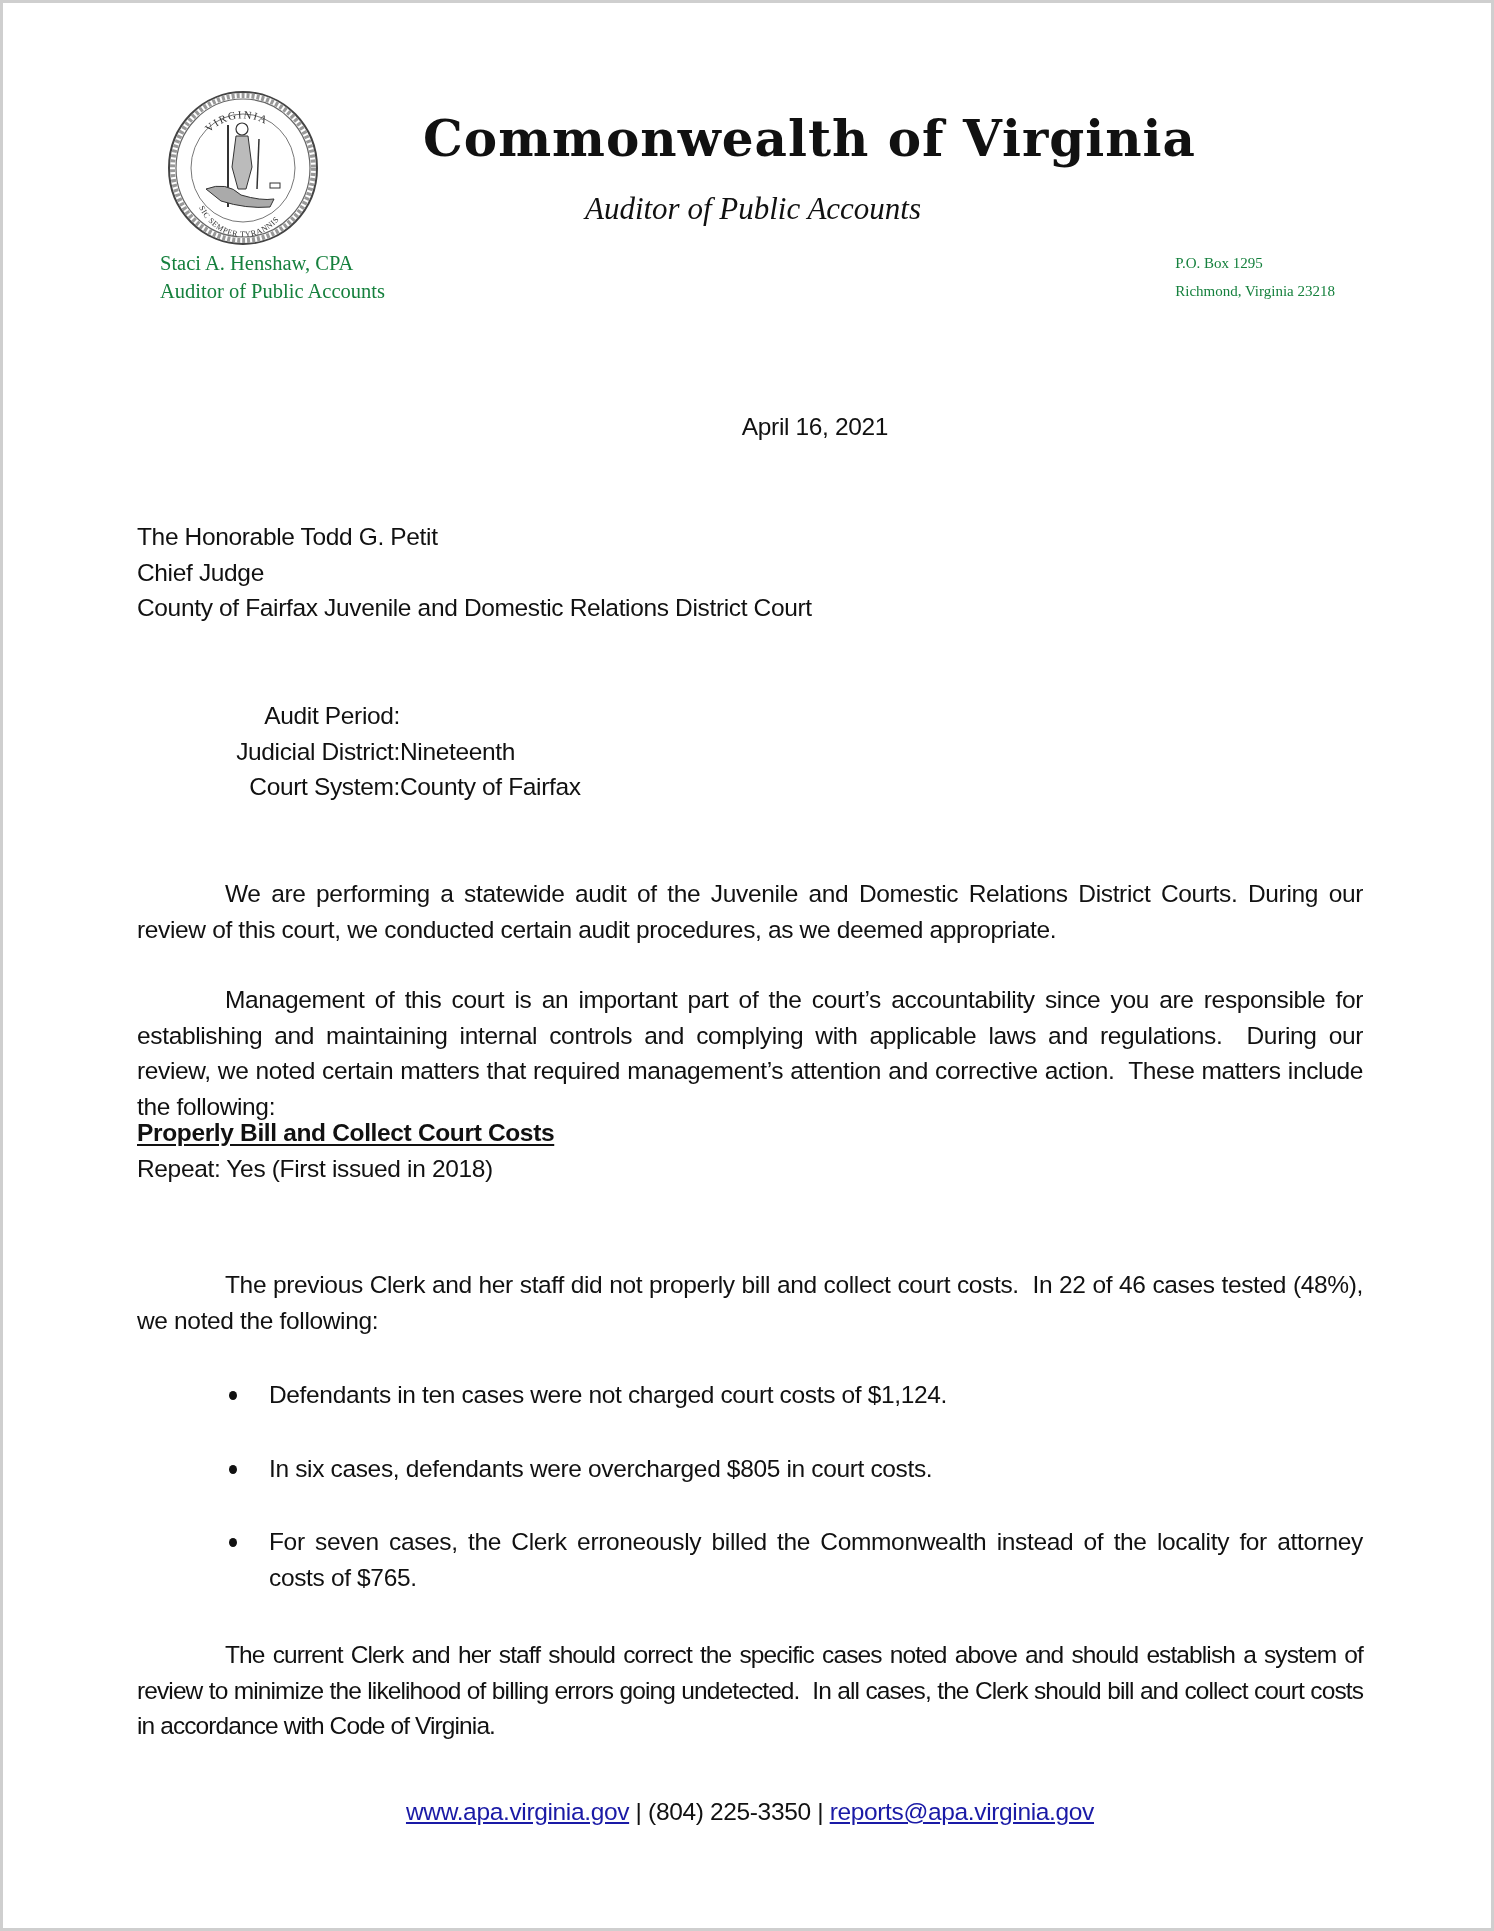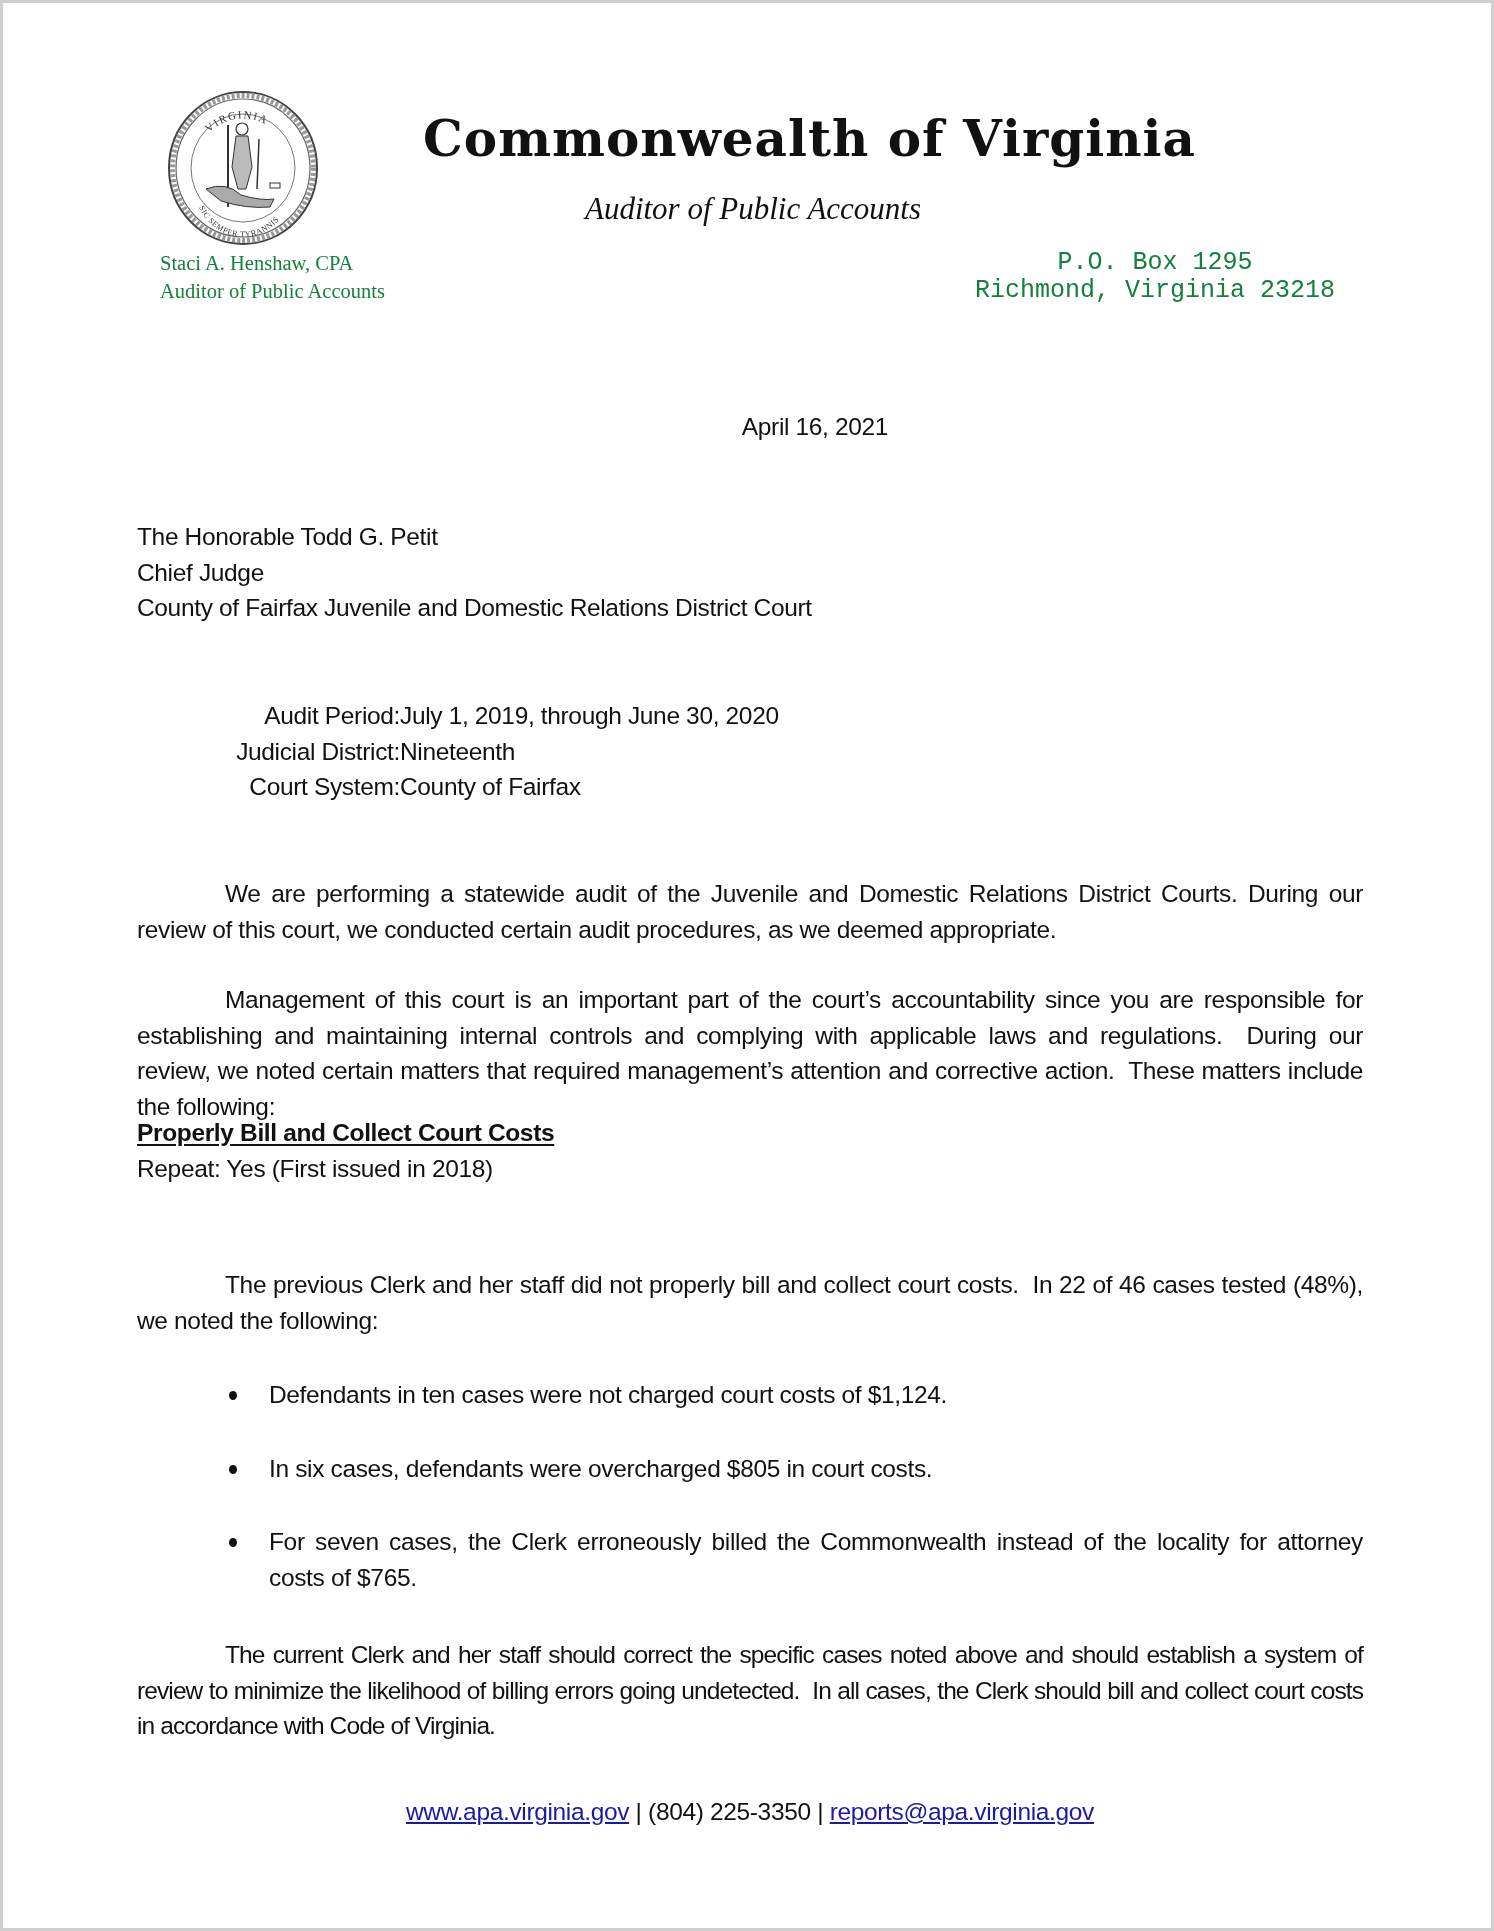--- a/index.html
+++ b/index.html
@@ -15,21 +15,21 @@
   .title {
     position:absolute; left:420px; top:106px; width:660px; text-align:center;
     font-family:"DejaVu Serif", "Liberation Serif", serif; font-weight:bold;
     font-size:50px; letter-spacing:1px; color:#111; white-space:nowrap;
   }
   .subtitle {
     position:absolute; left:420px; top:188px; width:660px; text-align:center;
     font-family:"Liberation Serif", serif; font-style:italic; font-size:31px; color:#111;
   }
   .hdr-left { position:absolute; left:157px; top:246px; font-size:20.5px; line-height:28px; }
-  .hdr-right { position:absolute; right:156px; top:246px; font-size:25px; line-height:28px; text-align:center;font-family:Liberation Mono, monospace; }
+  .hdr-right { position:absolute; right:156px; top:246px; font-size:15px; line-height:28px; text-align:left; }
 
   
   .body-text { font-family:"Liberation Sans", "DejaVu Sans", sans-serif; font-size:24.5px; color:#111; letter-spacing:-0.35px; }
   .date { position:absolute; left:0; width:1624px; top:410px; text-align:center; }
   .block { position:absolute; left:134px; width:1226px; line-height:35.5px; }
   .para { text-align:justify; text-align-last:left; }
   .indent { text-indent:88px; }
   .info-row { display:flex; }
   .info-label { width:263px;text-align:right; }
   .heading { font-weight:bold; text-decoration:underline; text-underline-offset:3px; }
@@ -88,21 +88,20 @@
 
   <div class="block body-text" style="top:516px;">
     <div>The Honorable Todd G. Petit</div>
     <div>Chief Judge</div>
     <div>County of Fairfax Juvenile and Domestic Relations District Court</div>
   </div>
 
   <div class="block body-text" style="top:695px;">
     <div class="info-row">
       <span class="info-label">Audit Period:</span>
-      <span>July 1, 2019, through June 30, 2020</span>
     </div>
     <div class="info-row">
       <span class="info-label">Judicial District:</span>
       <span>Nineteenth</span>
     </div>
     <div class="info-row">
       <span class="info-label">Court System:</span>
       <span>County of Fairfax</span>
     </div>
   </div>

